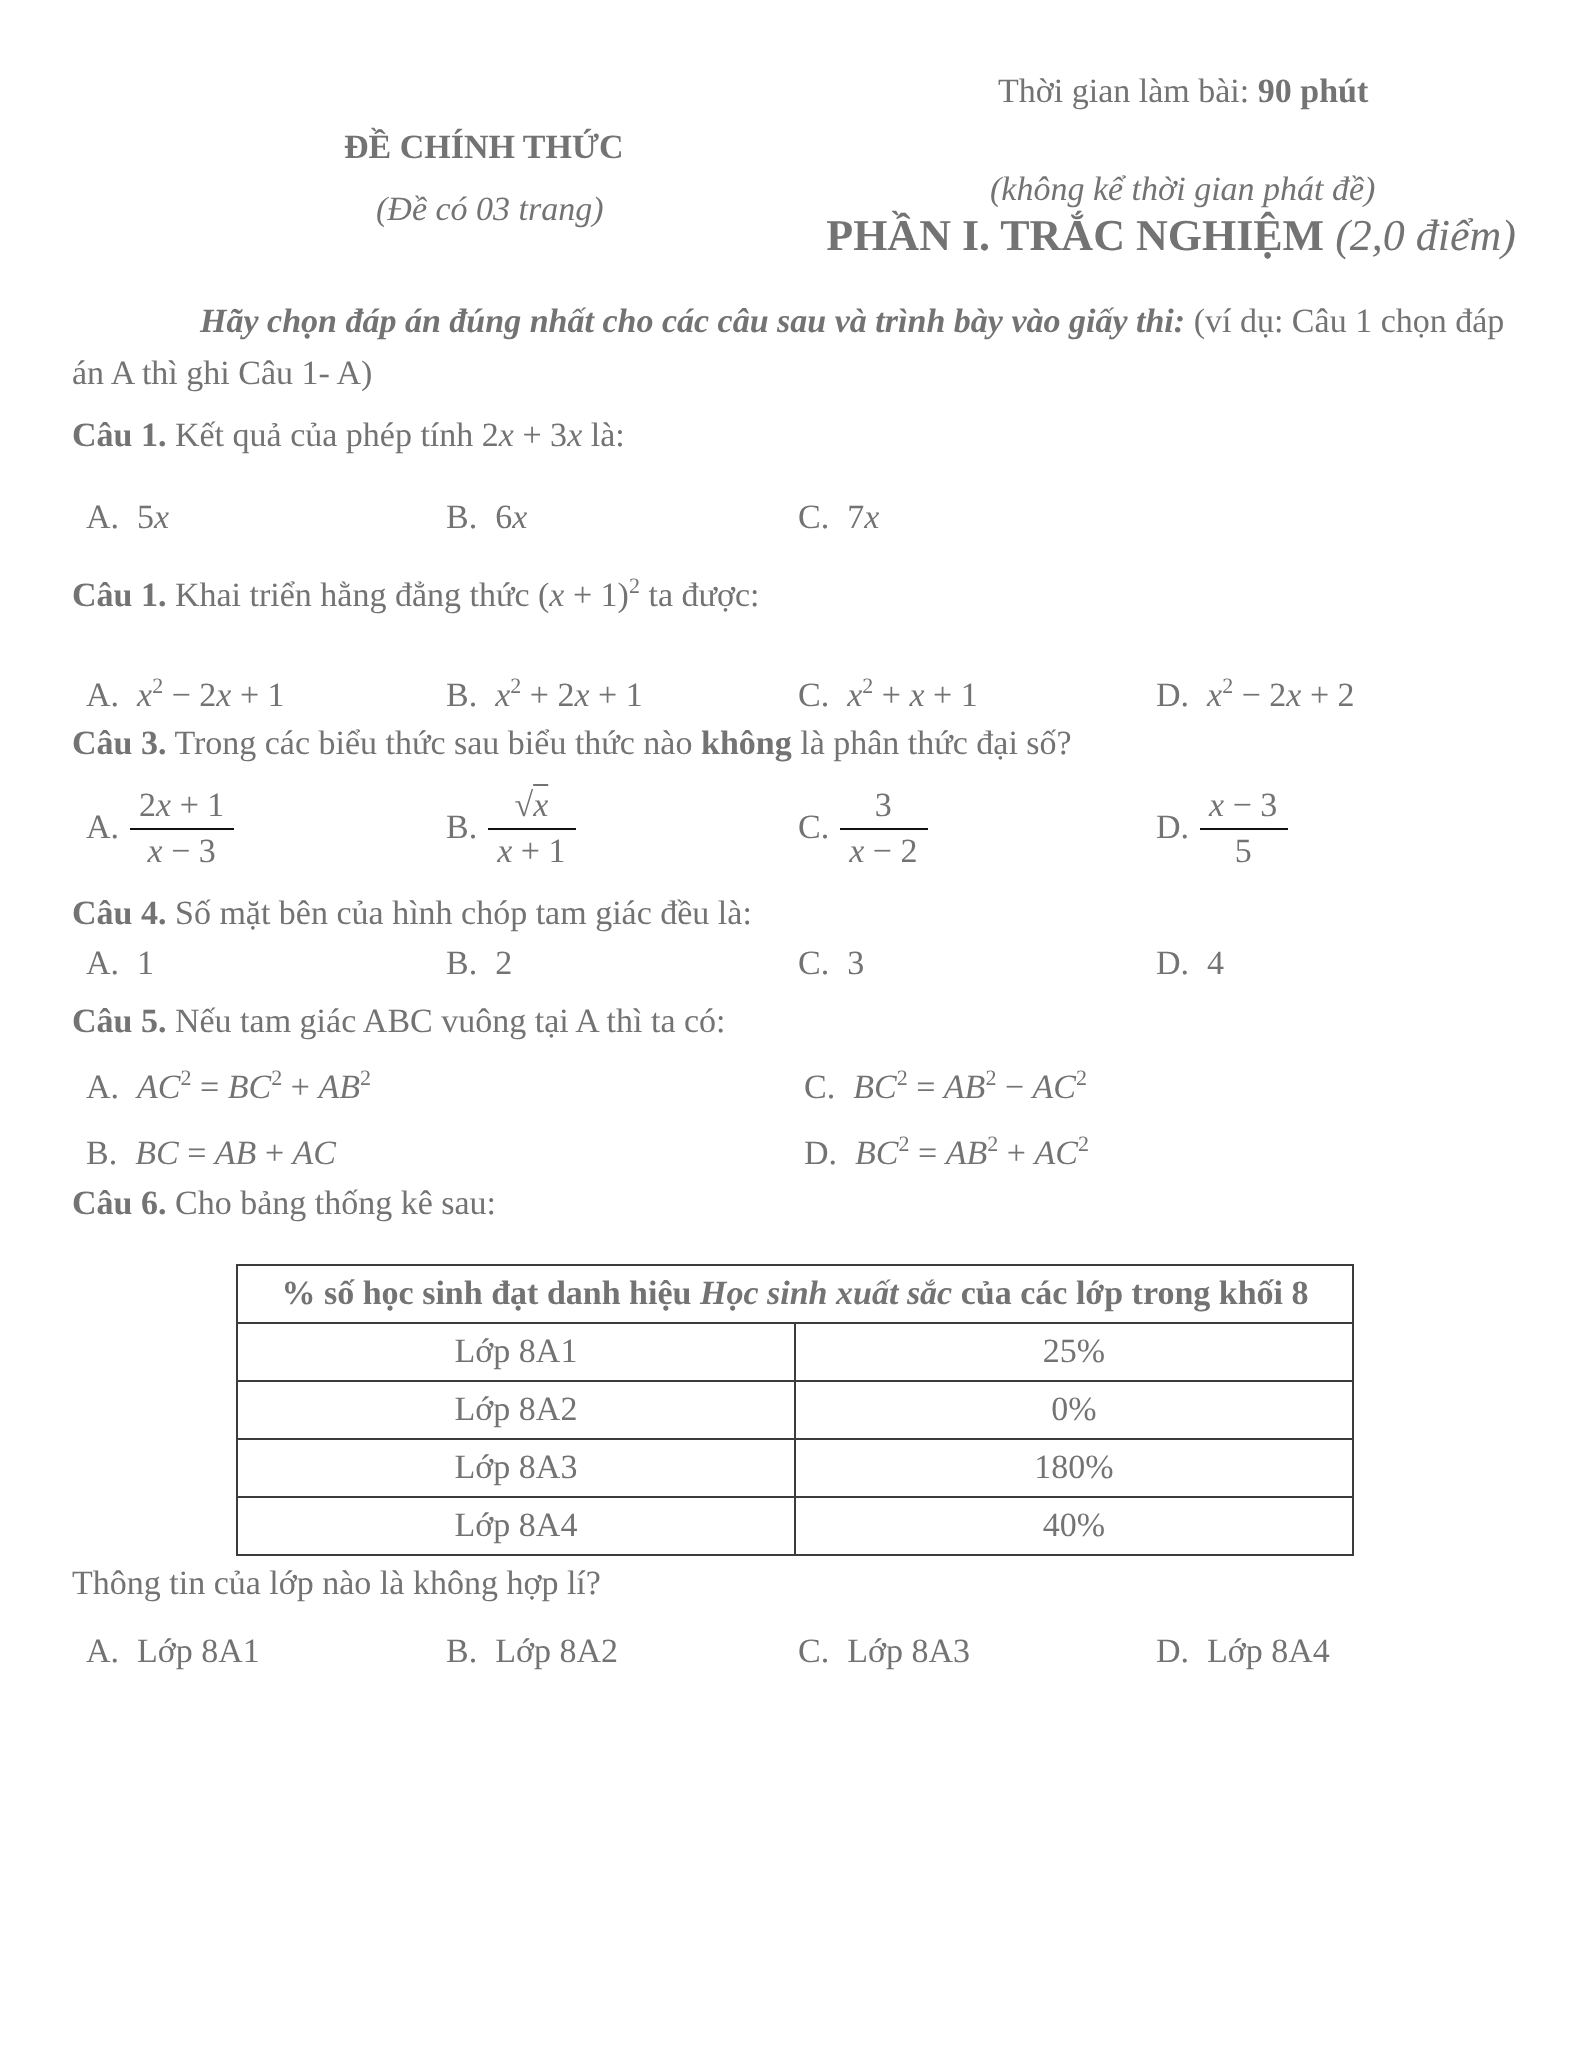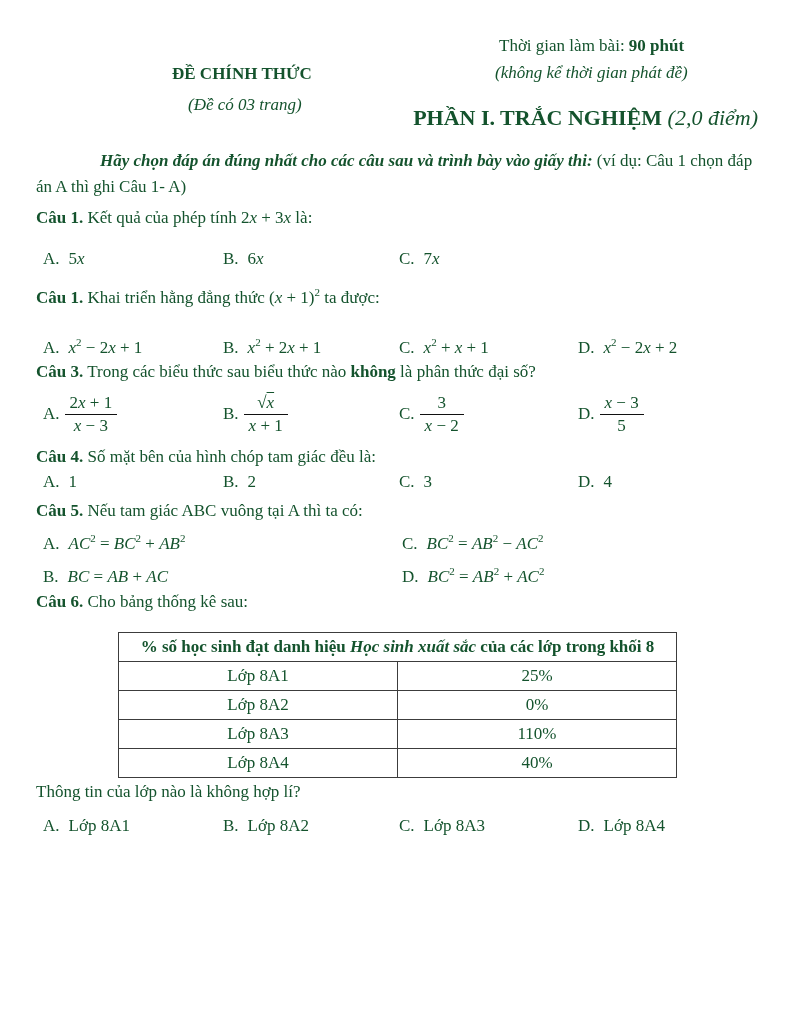--- a/index.html
+++ b/index.html
@@ -1,24 +1,24 @@
 <!DOCTYPE html>
 <html><head>
 <meta charset="utf-8">
 <style>
   * { margin:0; padding:0; box-sizing:border-box; }
   body { background:#888; font-family:"Liberation Serif","DejaVu Serif",serif; }
   .page {
     position:relative; width:792px; height:1024px; margin:0 auto;
-    background:#ffffff; color:#14532d; font-size:17px; overflow:hidden;
+    background:#ffffff; color:#737373; font-size:17px; overflow:hidden;
   }
   
   .hdr-time   { position:absolute; top:36px;  left:499px; }
   .hdr-time b { font-weight:bold; }
-  .hdr-note   { position:absolute; top:63px;  left:495px; font-style:italic; }
+  .hdr-note   { position:absolute; top:85px;  left:495px; font-style:italic; }
   .hdr-type   { position:absolute; top:64px;  left:172px; font-weight:bold; }
   .hdr-pages  { position:absolute; top:95px;  left:188px; font-style:italic; }
   
   .main { position:absolute; top:0; left:36px; right:34px; }
   .section-heading { margin-top:108px; line-height:20px; font-size:22px;text-align:right; }
   .section-heading .sec-title { font-weight:bold; }
   .section-heading .sec-points { font-style:italic; }
   .instructions { margin-top:20px; line-height:26px; text-indent:64px; }
   .instructions .lead { font-weight:bold; font-style:italic; }
   .q-text { line-height:20px; }
@@ -157,21 +157,21 @@
         <tr>
           <td class="col-class">Lớp 8A1</td>
           <td>25%</td>
         </tr>
         <tr>
           <td class="col-class">Lớp 8A2</td>
           <td>0%</td>
         </tr>
         <tr>
           <td class="col-class">Lớp 8A3</td>
-          <td>110%</td>
+          <td>180%</td>
         </tr>
         <tr>
           <td class="col-class">Lớp 8A4</td>
           <td>40%</td>
         </tr>
       </tbody>
         </table>
 
       <p class="post-text">Thông tin của lớp nào là không hợp lí?</p>
 

